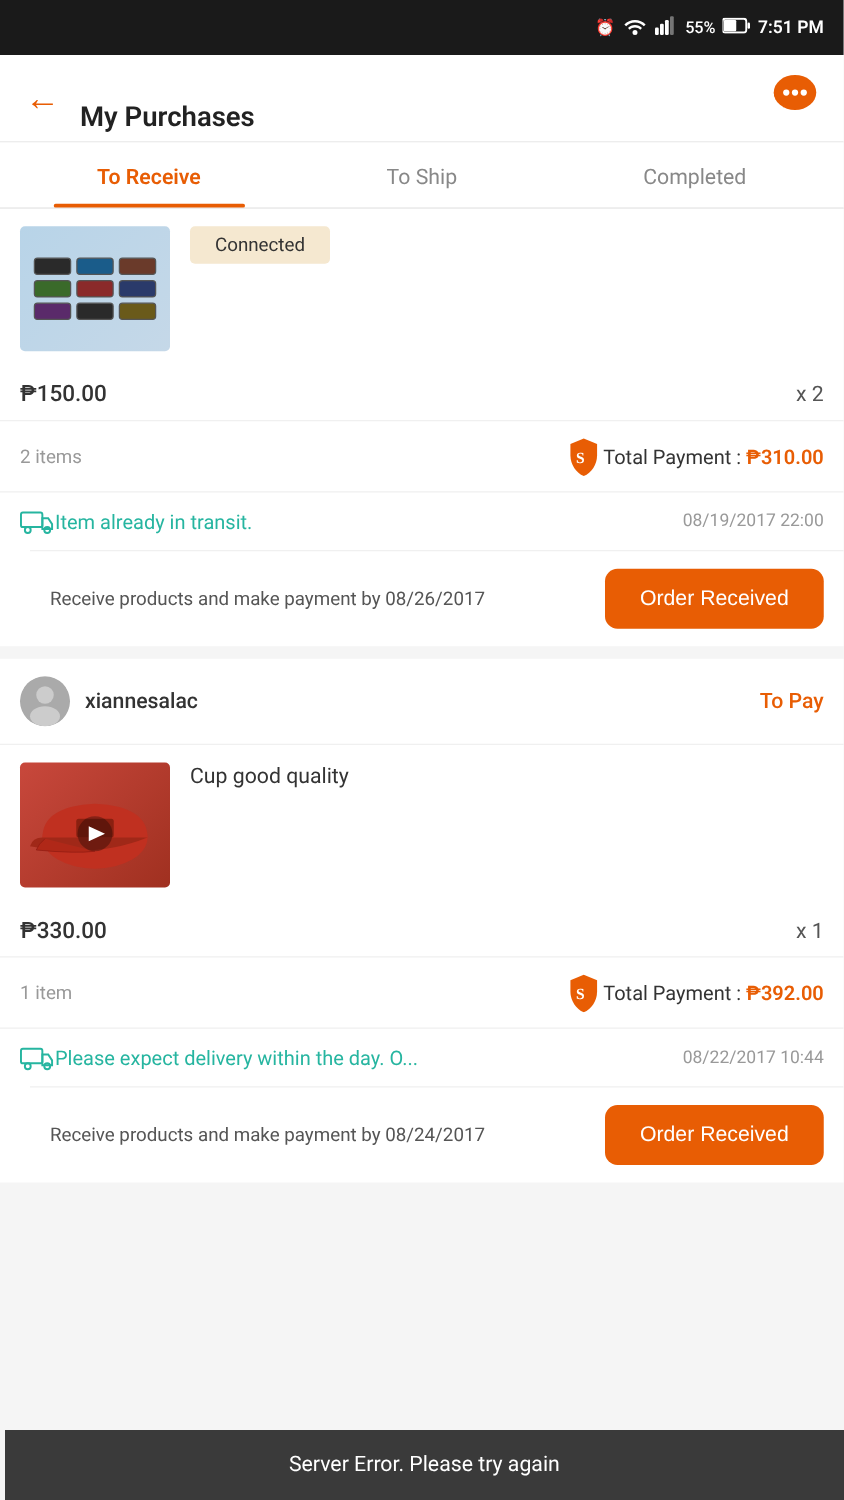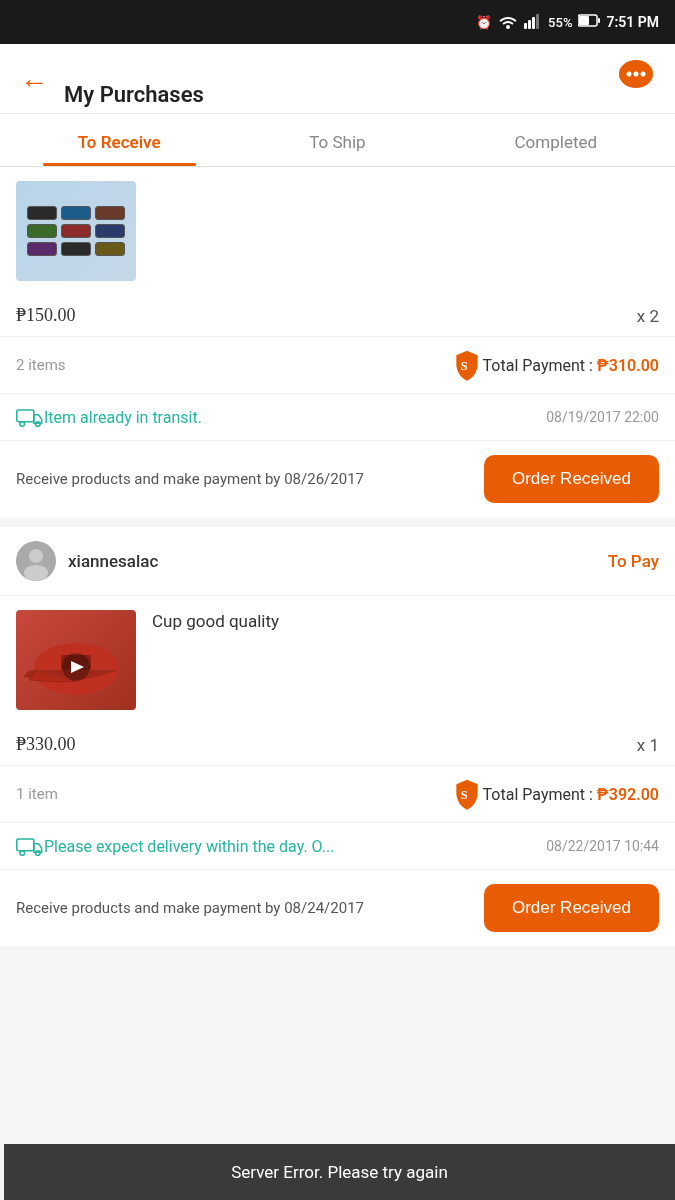--- a/index.html
+++ b/index.html
@@ -187,21 +187,20 @@
     .price-row {
       display: flex;
       justify-content: space-between;
       align-items: center;
       padding: 10px 16px;
     }
     .product-price {
       font-size: 18px;
       color: #333;
       font-weight: 500;
-      font-family: Liberation Serif, serif;
     }
     .product-qty {
       font-size: 17px;
       color: #555;
     }
 
     
     .order-summary {
       display: flex;
       align-items: center;
@@ -239,20 +238,21 @@
       color: #999;
     }
 
     
     .action-row {
       display: flex;
       align-items: center;
       justify-content: space-between;
       padding: 14px 16px;
       border-top: 1px solid #f0f0f0;
+      margin-left: 24px;
     }
     .deadline-text {
       font-size: 15px;
       color: #555;
       flex: 1;
       line-height: 1.4;
       padding-right: 16px;
     }
     .order-received-btn {
       background: #e85d04;
@@ -363,20 +363,23 @@
           <div style="width:30px;height:14px;background:#8a2a2a;border-radius:3px;border:1px solid #555;"></div>
           <div style="width:30px;height:14px;background:#2a3a6a;border-radius:3px;border:1px solid #555;"></div>
         </div>
         <div style="display:flex; gap:4px;">
           <div style="width:30px;height:14px;background:#5a2a6a;border-radius:3px;border:1px solid #555;"></div>
           <div style="width:30px;height:14px;background:#2a2a2a;border-radius:3px;border:1px solid #555;"></div>
           <div style="width:30px;height:14px;background:#6a5a1a;border-radius:3px;border:1px solid #555;"></div>
         </div>
       </div>
     </div>
+    <div class="product-info">
+      <div class="connected-badge">Connected</div>
+    </div>
   </div>
 
   <div class="price-row">
     <span class="product-price">₱150.00</span>
     <span class="product-qty">x 2</span>
   </div>
 
   <div class="order-summary">
     <span class="items-count">2 items</span>
     <svg class="shield-svg" viewBox="0 0 32 36" fill="none">

